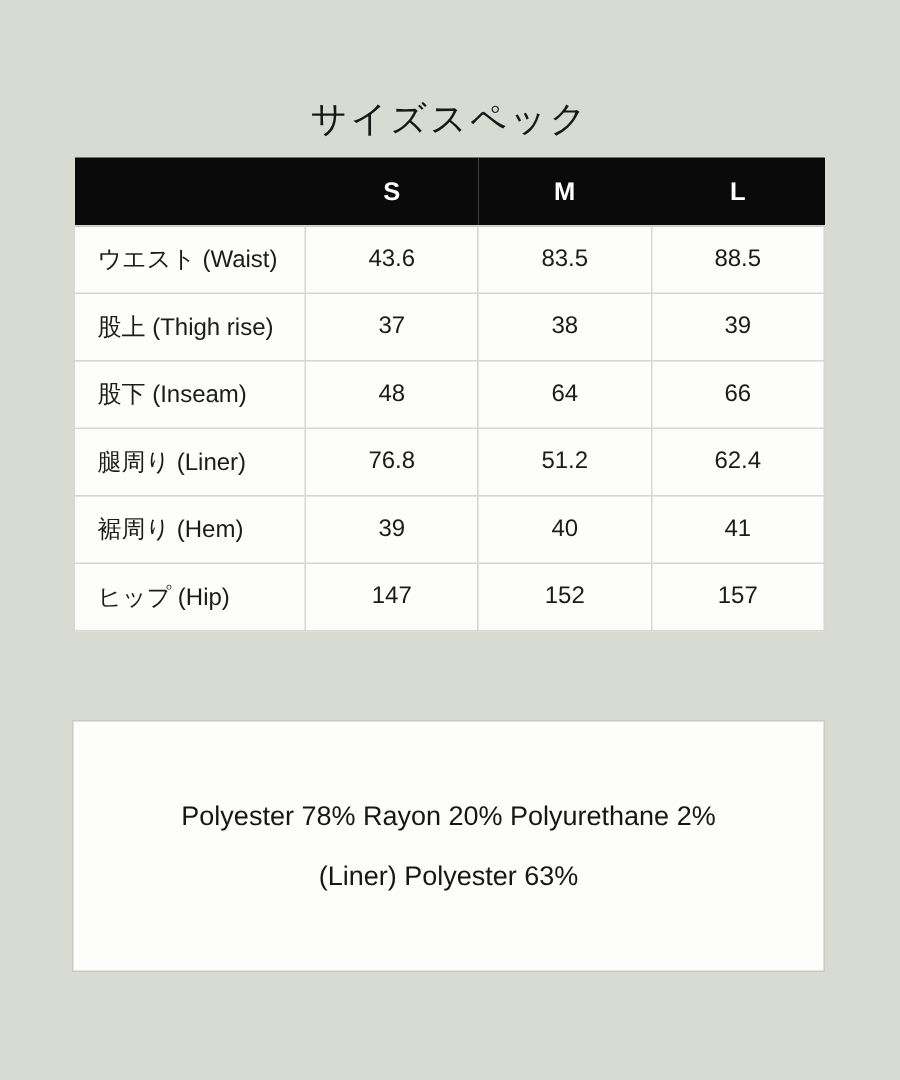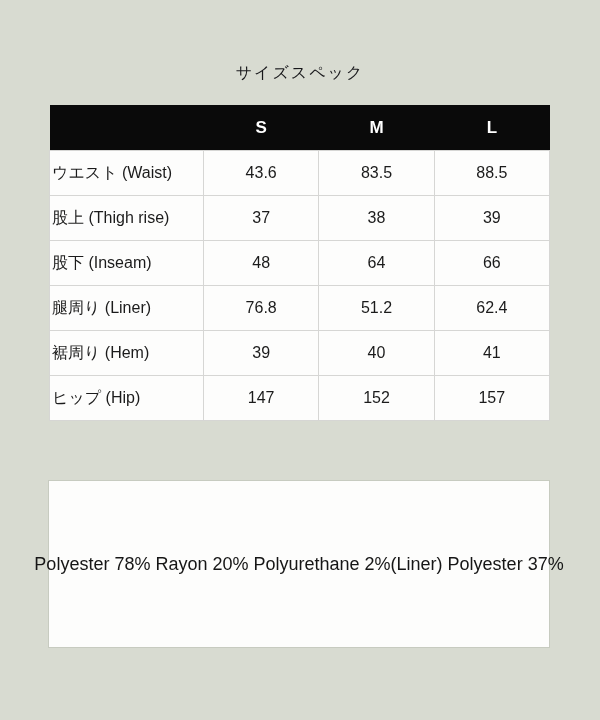--- a/index.html
+++ b/index.html
@@ -12,21 +12,21 @@
     position: relative;
     width: 600px; height: 720px;
     background: #d8dbd1;
     overflow: hidden;
   }
   .section-title {
     position: absolute;
     left: 0; right: 0;
     margin: 0;
     text-align: center;
-    font-size: 16px;
+    font-size: 24px;
     font-weight: 500;
     letter-spacing: 2px;
     color: #17171a;
   }
   .spec-title { top: 63px; }
   .comp-title { top: 443px; margin-top: 40px; }
 
   table.spec-table {
     position: absolute;
     top: 105px; left: 49px;
@@ -50,31 +50,32 @@
     border: 1px solid #d6d6d4;
     height: 44px;
     font-size: 16px;
     font-weight: 400;
     color: #1b1b1b;
     text-align: center;
     padding: 0;
   }
   table.spec-table td.row-label {
     text-align: left;
-    padding-left: 2px;
+    padding-left: 15px;
   }
 
   .comp-box {
     position: absolute;
     top: 480px; left: 48px;
     width: 502px; height: 168px;
     box-sizing: border-box;
     background: #fdfdfc;
     border: 1px solid #c7cbc0;
     display: flex;
+    flex-direction: column;
     align-items: center;
     justify-content: center;
   }
   .comp-box p {
     margin: 0;
     font-size: 18px;
     line-height: 40px;
     color: #161616;
     white-space: nowrap;
   }
@@ -138,16 +139,16 @@
         <td>152</td>
         <td>157</td>
       </tr>
     </tbody>
   </table>
 
   <h2 class="section-title comp-title">コンポジション</h2>
 
   <div class="comp-box">
     <p>Polyester 78% Rayon 20% Polyurethane 2%</p>
-    <p>(Liner) Polyester 37%</p>
+    <p>(Liner) Polyester 63%</p>
   </div>
 
 </div>
 
 </body></html>

